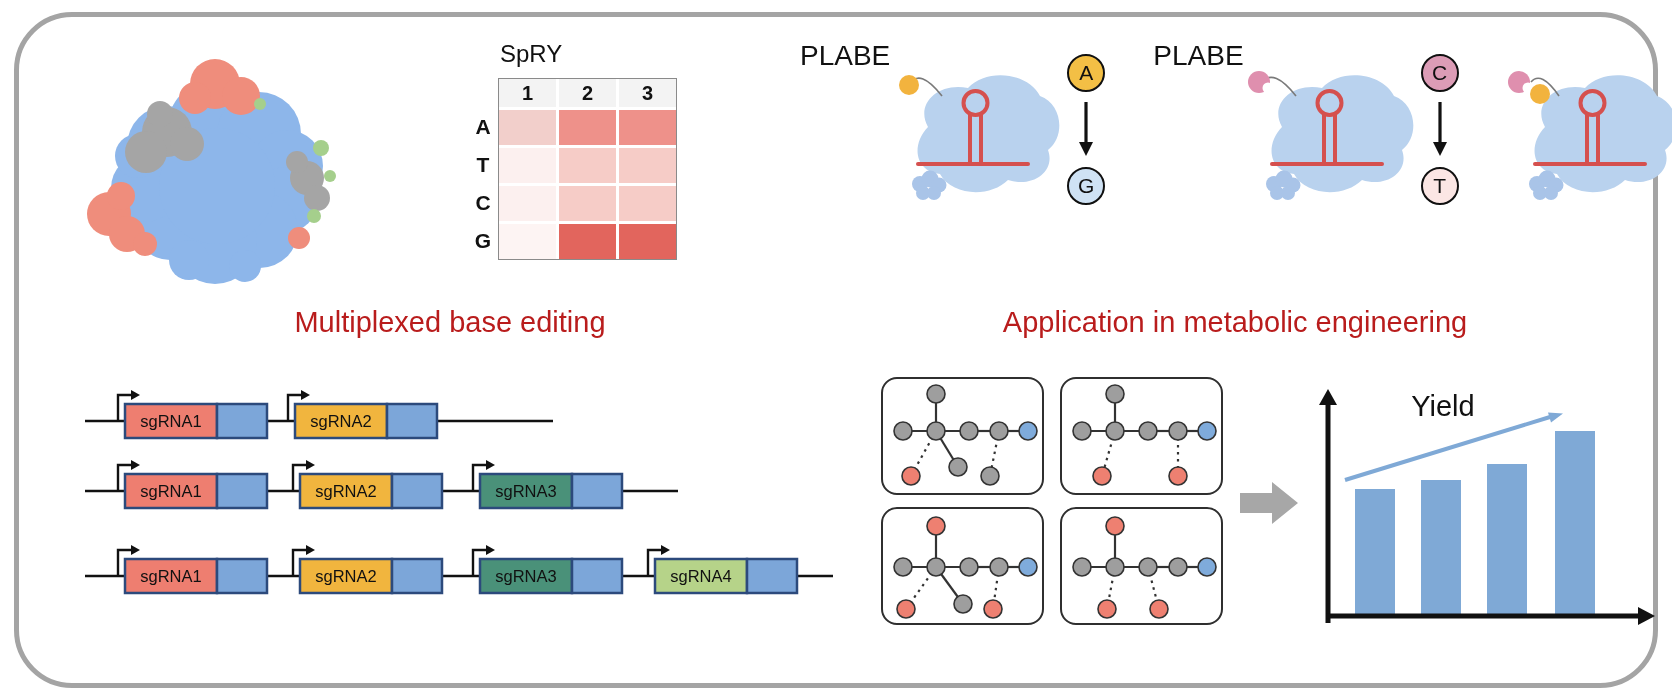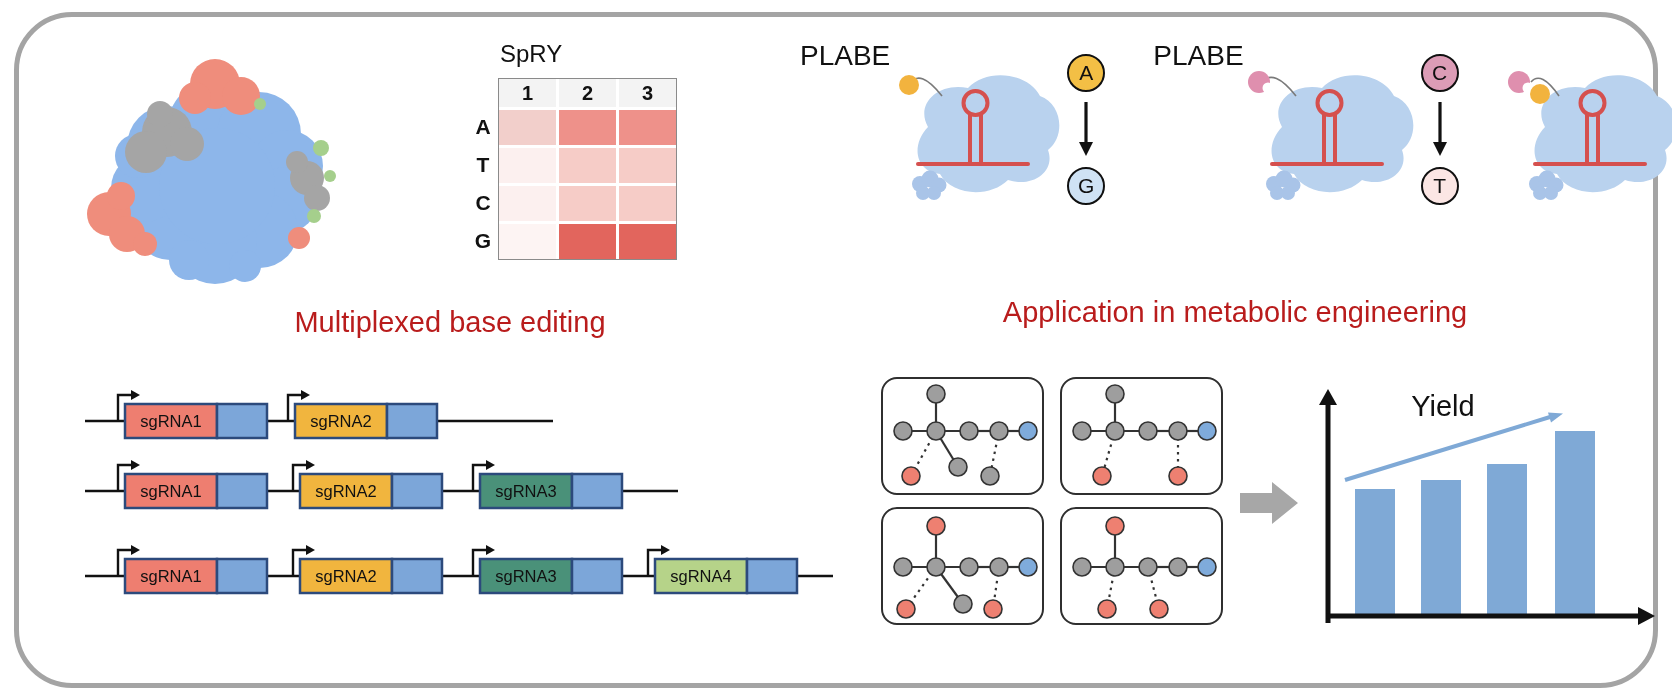--- a/index.html
+++ b/index.html
@@ -3,21 +3,21 @@
 <meta charset="utf-8">
 <style>
   *{box-sizing:border-box;margin:0;padding:0}
   html,body{background:#fff}
   body{font-family:"Liberation Sans","DejaVu Sans",sans-serif;color:#111}
   svg text{font-family:"Liberation Sans","DejaVu Sans",sans-serif}
   .stage{position:relative;width:1672px;height:700px;background:#fff;overflow:hidden}
   .frame{position:absolute;left:14px;top:12px;width:1644px;height:676px;border:5px solid #a4a4a4;border-radius:58px}
   .heading{position:absolute;font-size:29px;color:#b91c1c;text-align:center;white-space:nowrap}
   .h-left{left:130px;top:306px;width:640px}
-  .h-right{left:890px;top:296px;width:690px}
+  .h-right{left:890px;top:306px;width:690px}
 
   
   .protein{position:absolute;left:17px;top:28px}
 
   
   .spry{position:absolute;left:468px;top:40px}
   .spry-title{font-size:24px;color:#111;text-align:left;width:177px;margin-left:32px}
   .spry-body{display:flex;margin-top:10px}
   .spry-rowlabels{display:flex;flex-direction:column;width:30px;padding-top:31px}
   .spry-rl{height:38px;line-height:35px;text-align:center;font-size:21px;font-weight:700}

